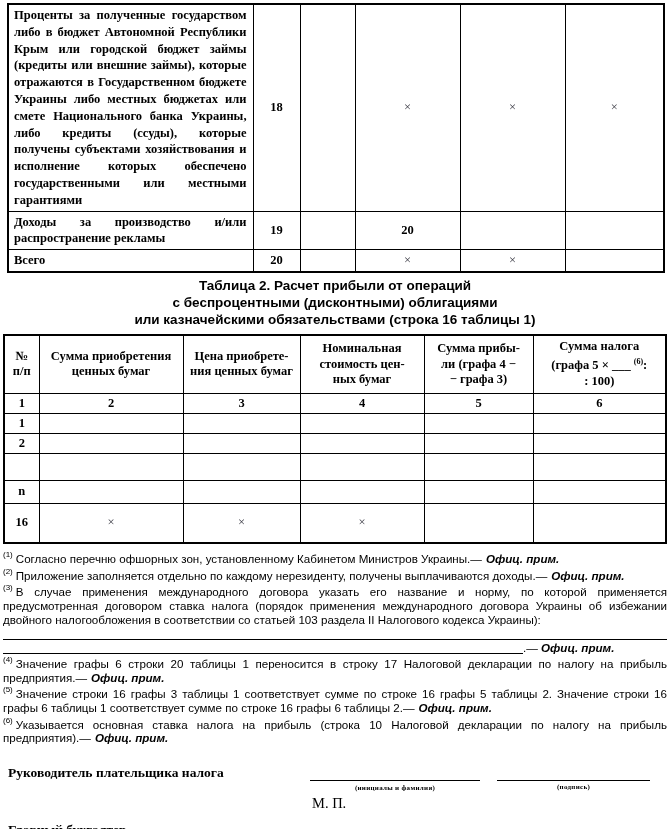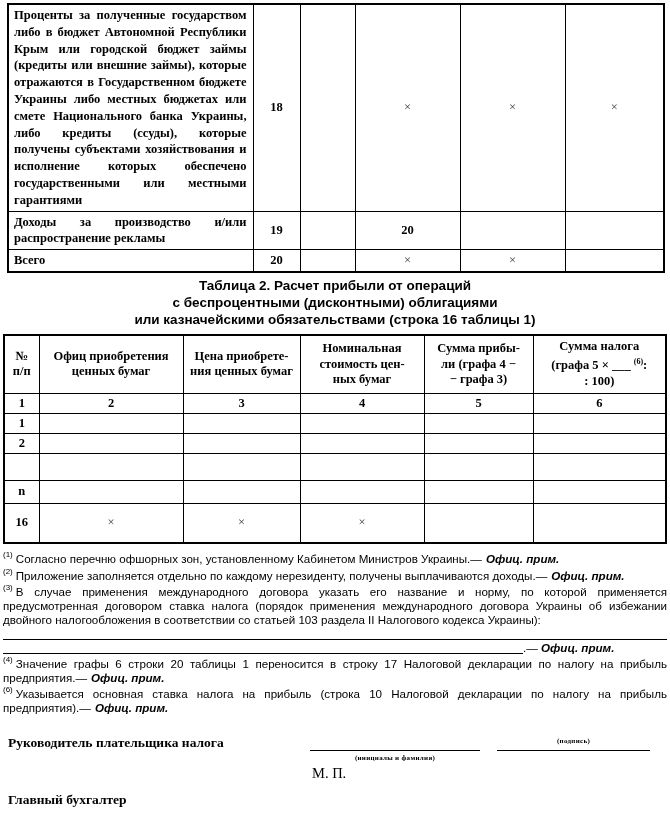--- a/index.html
+++ b/index.html
@@ -111,21 +111,21 @@
         <col style="width:109px">
         <col style="width:133px">
     </colgroup>
     <tbody>
         <tr style="height:55px;">
       <th>
         <span class="hl">№</span>
         <span class="hl">п/п</span>
       </th>
       <th>
-        <span class="hl">Офиц приобретения</span>
+        <span class="hl">Сумма приобретения</span>
         <span class="hl">ценных бумаг</span>
       </th>
       <th>
         <span class="hl">Цена приобрете-</span>
         <span class="hl">ния ценных бумаг</span>
       </th>
       <th>
         <span class="hl">Номинальная</span>
         <span class="hl">стоимость цен-</span>
         <span class="hl">ных бумаг</span>
@@ -196,29 +196,30 @@
     <div class="fn"><sup>(1)</sup><span>Согласно перечню офшорных зон, установленному Кабинетом Министров Украины.—</span><span class="suffix">Офиц. прим.</span></div>
     <div class="fn"><sup>(2)</sup><span>Приложение заполняется отдельно по каждому нерезиденту, получены выплачиваются доходы.—</span><span class="suffix">Офиц. прим.</span></div>
     <div class="fn"><sup>(3)</sup><span>В случае применения международного договора указать его название и норму, по которой применяется предусмотренная договором ставка налога (порядок применения международного договора Украины об избежании двойного налогообложения в соответствии со статьей 103 раздела II Налогового кодекса Украины):</span></div>
     <div class="fn-blankline"></div>
     <div class="fn-blankrow">
       <span class="fill"></span>
         <span class="tail">.— </span>
         <span class="suffix">Офиц. прим.</span>
     </div>
     <div class="fn"><sup>(4)</sup><span>Значение графы 6 строки 20 таблицы 1 переносится в строку 17 Налоговой декларации по налогу на прибыль предприятия.—</span><span class="suffix">Офиц. прим.</span></div>
+    <div class="fn"><sup>(5)</sup><span>Значение строки 16 графы 3 таблицы 1 соответствует сумме по строке 16 графы 5 таблицы 2. Значение строки 16 графы 6 таблицы 1 соответствует сумме по строке 16 графы 6 таблицы 2.—</span><span class="suffix">Офиц. прим.</span></div>
     <div class="fn"><sup>(6)</sup><span>Указывается основная ставка налога на прибыль (строка 10 Налоговой декларации по налогу на прибыль предприятия).—</span><span class="suffix">Офиц. прим.</span></div>
   </div>
 
   <div class="signatures">
     <div class="sig-label" style="top:2px;">Руководитель плательщика налога</div>
     <div class="sig-line" style="left:310px; top:17px; width:170px;"></div>
     <div class="sig-cap" style="left:310px; top:21px; width:170px;">(инициалы и фамилия)</div>
     <div class="sig-line" style="left:497px; top:17px; width:153px;"></div>
-    <div class="sig-cap" style="left:497px; top:4px; width:153px;">(подпись)</div>
+    <div class="sig-cap" style="left:497px; top:20px; width:153px;">(подпись)</div>
 
     <div class="stamp">М. П.</div>
 
     <div class="sig-label" style="top:59px;">Главный бухгалтер</div>
 
   </div>
 
 </div>
 
 </body></html>

